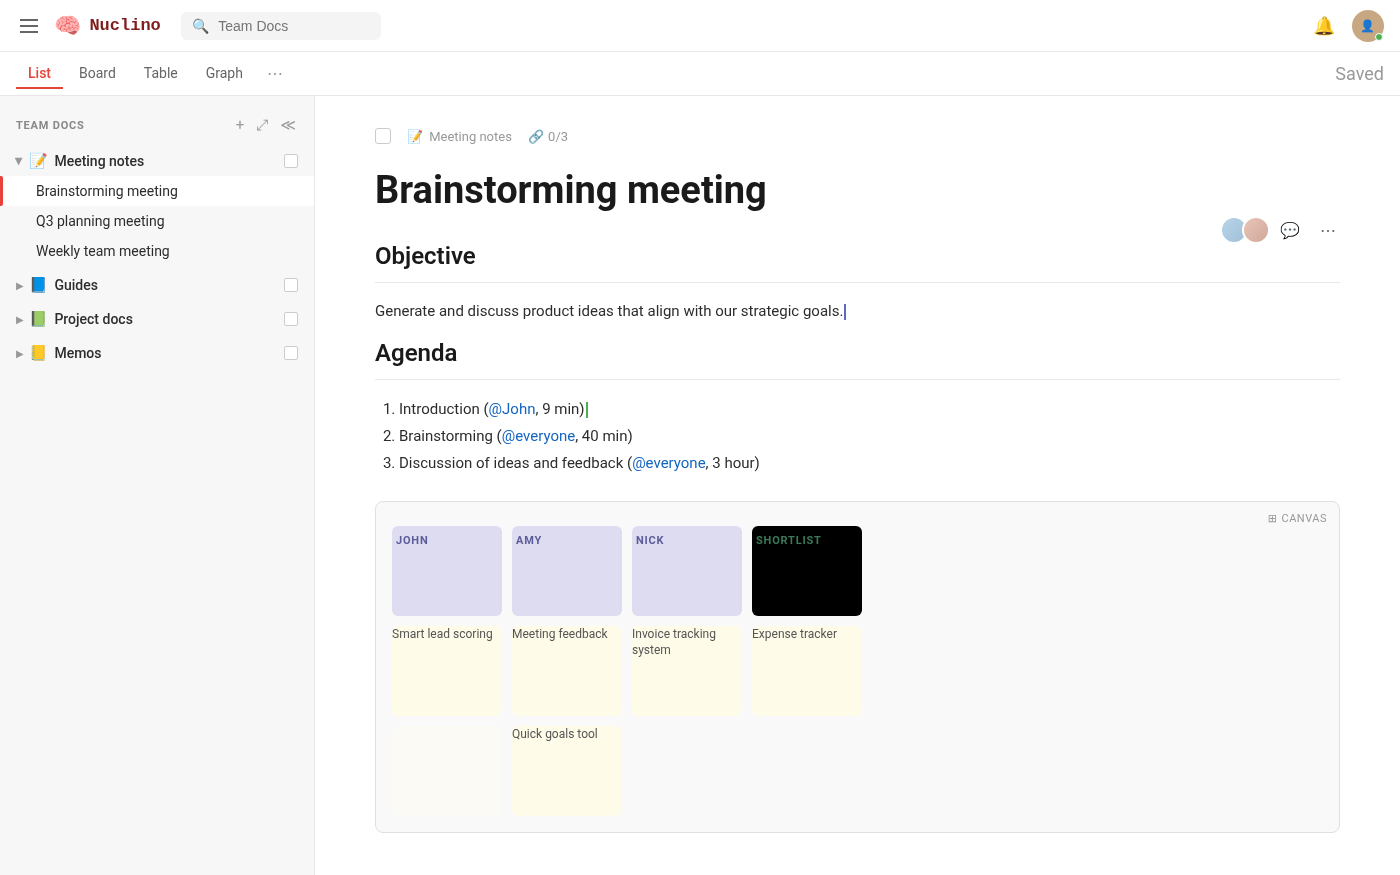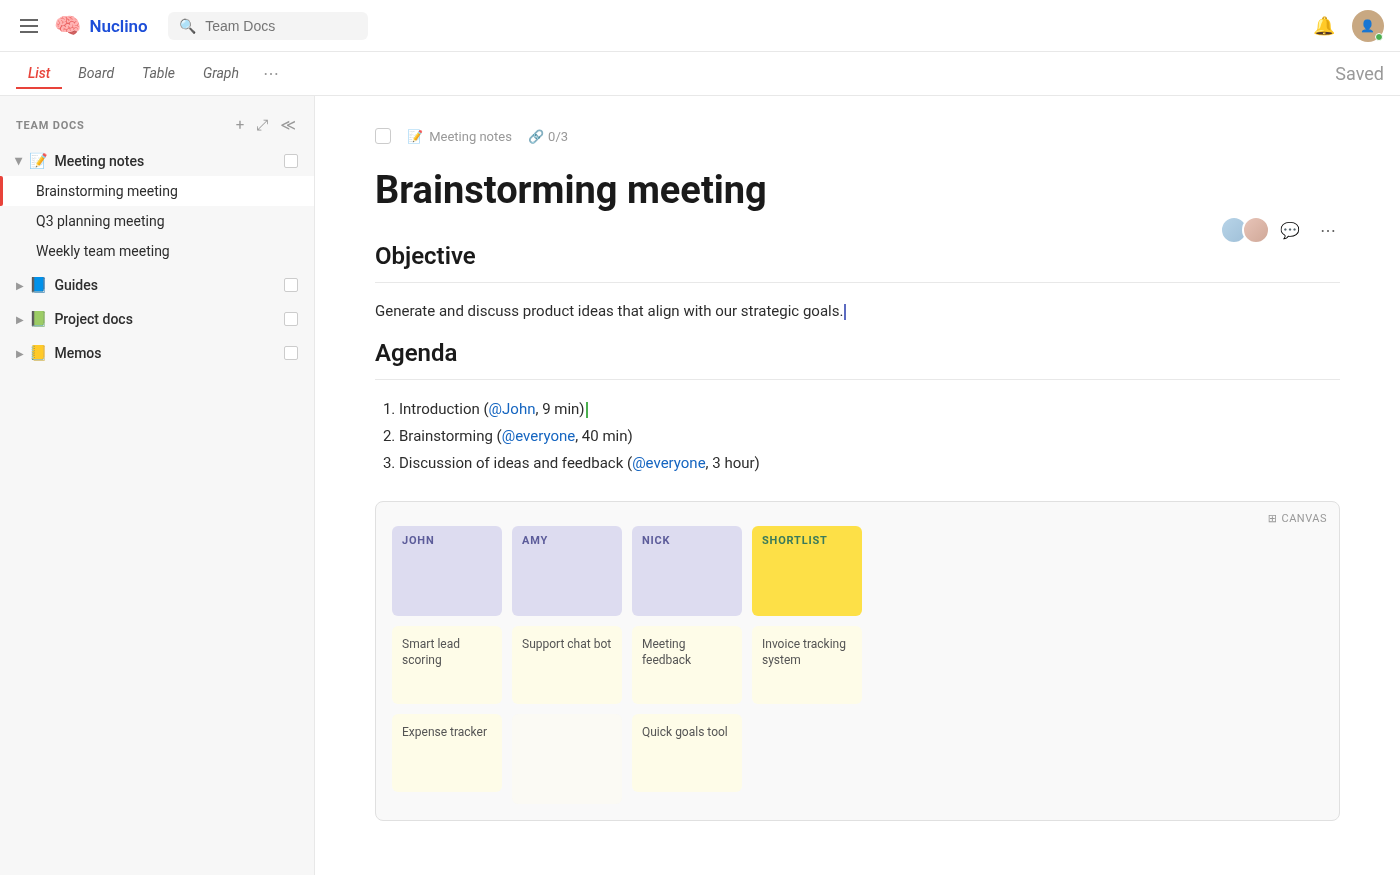--- a/index.html
+++ b/index.html
@@ -15,21 +15,21 @@
       position: fixed;
       top: 0; left: 0; right: 0;
       background: #fff;
       z-index: 100;
     }
     .topbar-left { display: flex; align-items: center; gap: 12px; }
     .hamburger { display: flex; flex-direction: column; gap: 4px; cursor: pointer; padding: 4px; }
     .hamburger span { width: 18px; height: 2px; background: #666; display: block; }
     .logo { display: flex; align-items: center; gap: 8px; }
     .logo-icon { color: #e8433a; font-size: 22px; }
-    .logo-text { font-size: 17px; font-weight: 600; color: #1d4ed8; }
+    .logo-text { font-size: 17px; font-weight: 600; color: #7f1d1d; font-family: Liberation Mono, monospace; }
     .search-bar { display: flex; align-items: center; gap: 8px; background: #f4f4f4; border-radius: 6px; padding: 6px 12px; margin-left: 8px; width: 200px; }
     .search-bar input { border: none; background: transparent; outline: none; font-size: 14px; color: #666; width: 140px; }
     .search-icon-char { color: #999; font-size: 14px; }
     .topbar-right { margin-left: auto; display: flex; align-items: center; gap: 16px; }
     .bell-icon { font-size: 18px; color: #666; cursor: pointer; }
     .avatar { width: 32px; height: 32px; border-radius: 50%; background: #c8a882; display: flex; align-items: center; justify-content: center; font-size: 12px; color: #fff; cursor: pointer; position: relative; }
     .avatar-dot { width: 8px; height: 8px; background: #4caf50; border-radius: 50%; position: absolute; bottom: 1px; right: 1px; border: 1px solid #fff; }
 
     
     .view-tabs {
@@ -44,21 +44,20 @@
       z-index: 99;
       gap: 4px;
     }
     .view-tab {
       padding: 6px 12px;
       font-size: 14px;
       cursor: pointer;
       color: #666;
       border-bottom: 2px solid transparent;
       margin-bottom: -1px;
-      font-style: italic;
     }
     .view-tab.active { color: #e8433a; border-bottom: 2px solid #e8433a; font-weight: 500; }
     .view-tab-more { color: #999; cursor: pointer; padding: 6px 8px; font-size: 16px; }
     .saved-label { margin-left: auto; font-size: 18px; color: #999; }
 
     
     .main-layout {
       display: flex;
       margin-top: 96px;
       height: calc(100vh - 96px);
@@ -179,34 +178,33 @@
     .canvas-grid {
       display: grid;
       grid-template-columns: repeat(4, 110px);
       gap: 10px;
       margin-top: 8px;
     }
     .canvas-col-header {
       font-size: 11px;
       font-weight: 700;
       letter-spacing: 0.8px;
-      padding: 8px 10px;
+      padding: 8px 4px;
       border-radius: 6px;
       height: 90px;
     }
     .col-purple { background: #dddcf0; color: #5c5c9a; }
-    .col-green { background: #fde047; color: #3a7a5a; }
+    .col-green { background: #000000; color: #3a7a5a; }
     .canvas-card {
       background: #fefce8;
       border-radius: 6px;
-      padding: 10px;
       font-size: 12px;
       color: #555;
       line-height: 1.4;
-      height: 78px;
+      height: 90px;
       display: flex;
       align-items: flex-start;
     }
     .canvas-card-empty {
       background: #fefce8;
       border-radius: 6px;
       height: 90px;
       opacity: 0.3;
     }
   </style>
@@ -356,21 +354,20 @@
         <span>CANVAS</span>
       </div>
       <div class="canvas-grid">
 
         <div class="canvas-col-header col-purple">JOHN</div>
         <div class="canvas-col-header col-purple">AMY</div>
         <div class="canvas-col-header col-purple">NICK</div>
         <div class="canvas-col-header col-green">SHORTLIST</div>
 
         <div class="canvas-card">Smart lead scoring</div>
-        <div class="canvas-card">Support chat bot</div>
         <div class="canvas-card">Meeting feedback</div>
         <div class="canvas-card">Invoice tracking system</div>
 
         <div class="canvas-card">Expense tracker</div>
         <div class="canvas-card-empty"></div>
         <div class="canvas-card">Quick goals tool</div>
       </div>
     </div>
 
   </div>

